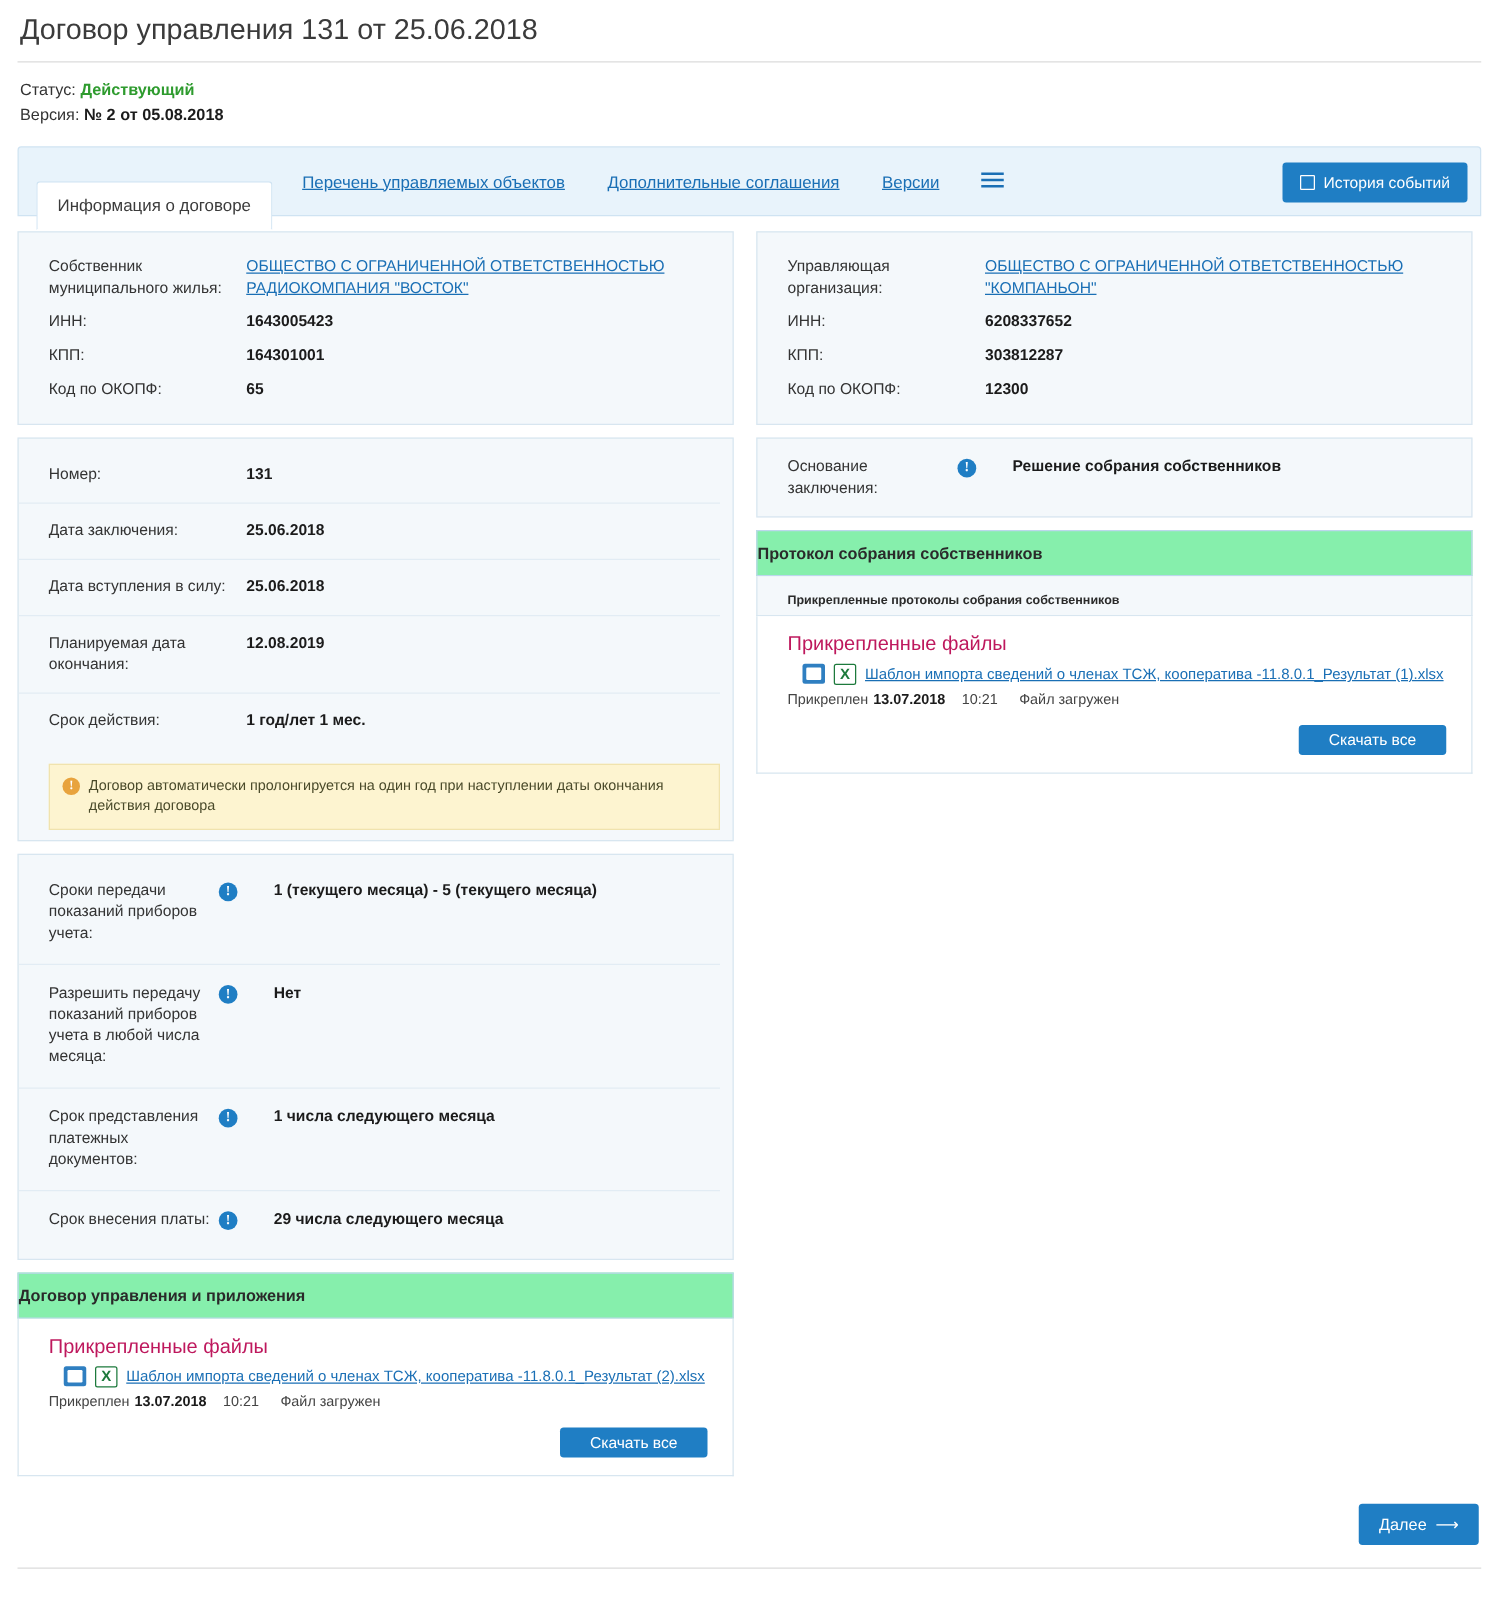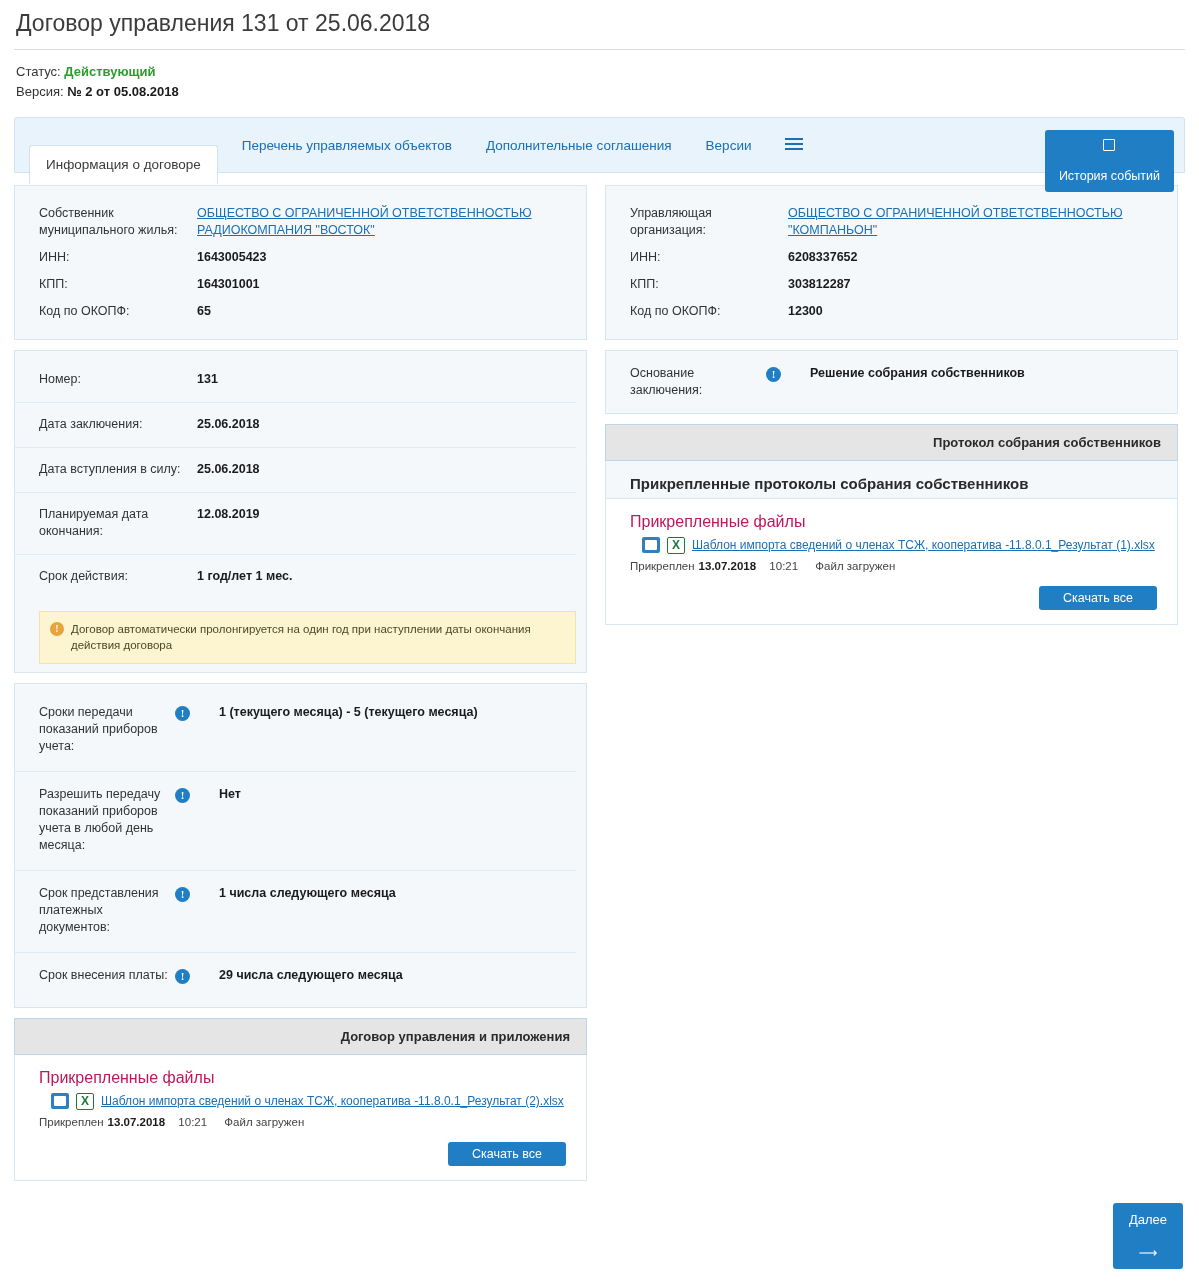--- a/index.html
+++ b/index.html
@@ -38,20 +38,21 @@
     border-radius: 3px 3px 0 0;
     height: 56px;
     display: flex;
     align-items: center;
     padding: 0 10px 0 14px;
     position: relative;
   }
   .tab {
     font-size: 13.5px;
     color: #1a6fb5;
+    text-decoration: underline;
     margin-right: 34px;
     cursor: pointer;
     white-space: nowrap;
   }
   .tab.active {
     background: #ffffff;
     color: #3b3b3b;
     text-decoration: none;
     border: 1px solid #cfe3f2;
     border-bottom: 1px solid #ffffff;
@@ -72,30 +73,29 @@
   .burger-lines { display: inline-block; }
   .burger-lines i {
     display: block;
     width: 18px; height: 2px;
     background: #1a6fb5;
     margin: 3px 0;
   }
   .btn {
     display: inline-flex;
     align-items: center;
-    gap: 18px;
+    gap: 7px;
     background: #1f7ec4;
     color: #ffffff;
     border: none;
     border-radius: 3px;
     font-size: 12.5px;
     padding: 9px 14px;
     cursor: pointer;
     font-family: "Liberation Sans", sans-serif;
-    flex-direction: column;
   }
   .btn-history { position: absolute; right: 10px; top: 12px; }
 
   
   .columns { display: flex; gap: 18px; align-items: flex-start; margin-top: 12px; }
   .col-left { width: 573px; flex: 0 0 573px; }
   .col-right { width: 573px; flex: 0 0 573px; }
 
   .panel {
     border: 1px solid #d8e6f0;
@@ -161,36 +161,36 @@
     color: #fff;
     font-size: 10px;
     line-height: 14px;
     text-align: center;
     font-weight: bold;
     font-family: "Liberation Serif", serif;
     margin-top: 1px;
   }
 
   .section-head {
-    background: #e5e5e5;
+    background: #86efac;
     border: 1px solid #bcd7ec;
-    text-align: right;
+    text-align: left;
     font-size: 13px;
     font-weight: bold;
     color: #2a2a2a;
-    padding: 10px 16px;
+    padding: 10px 0;
   }
   .section-body {
     border: 1px solid #d8e6f0;
     border-top: none;
     background: #ffffff;
     padding: 14px 20px 14px 24px;
   }
   .sub-head {
-    font-size: 15px;
+    font-size: 10px;
     font-weight: bold;
     color: #2a2a2a;
     margin-bottom: 14px;
   }
   .files-label { font-size: 16px; color: #be185d; margin-bottom: 6px; }
   .file-row { display: flex; gap: 7px; align-items: flex-start; padding-left: 12px; }
   .file-ico-1 {
     flex: 0 0 18px; width: 18px; height: 16px;
     background: #2f7fc1; border-radius: 2px; position: relative;
   }
@@ -312,21 +312,21 @@
       </div>
 
       <div class="panel">
         <div style="padding:6px 10px 6px 0;">
           <div class="kv with-icon row-sep" style="padding:14px 0 16px 0;">
             <div class="k">Сроки передачи показаний приборов учета:</div>
             <div class="ic"><span class="info-icon">!</span></div>
             <div class="v">1 (текущего месяца) - 5 (текущего месяца)</div>
           </div>
           <div class="kv with-icon row-sep" style="padding:14px 0 16px 0;">
-            <div class="k">Разрешить передачу показаний приборов учета в любой день месяца:</div>
+            <div class="k">Разрешить передачу показаний приборов учета в любой числа месяца:</div>
             <div class="ic"><span class="info-icon">!</span></div>
             <div class="v">Нет</div>
           </div>
           <div class="kv with-icon row-sep" style="padding:14px 0 16px 0;">
             <div class="k">Срок представления платежных документов:</div>
             <div class="ic"><span class="info-icon">!</span></div>
             <div class="v">1 числа следующего месяца</div>
           </div>
           <div class="kv with-icon" style="padding:14px 0 16px 0;">
             <div class="k">Срок внесения платы:</div>

